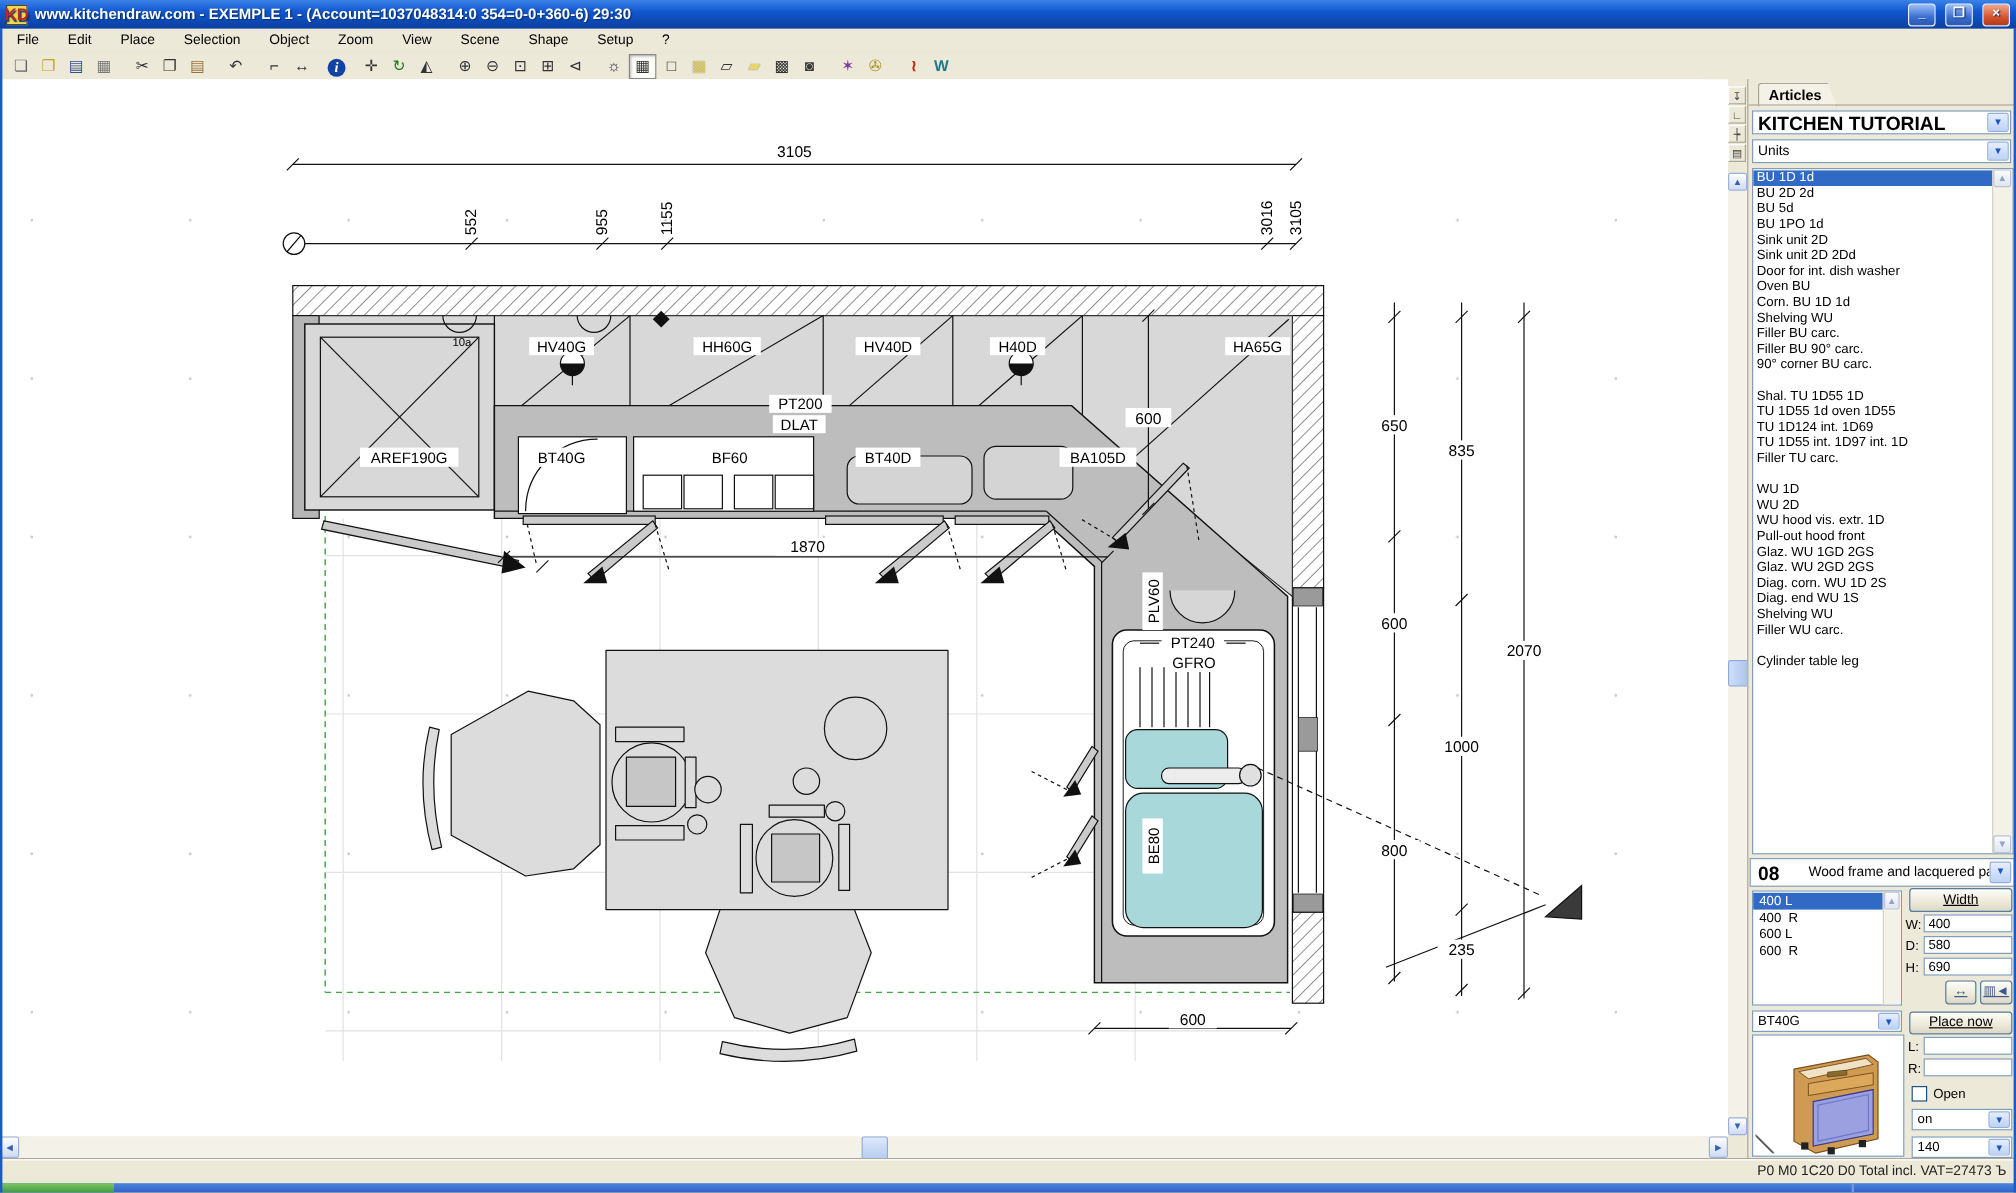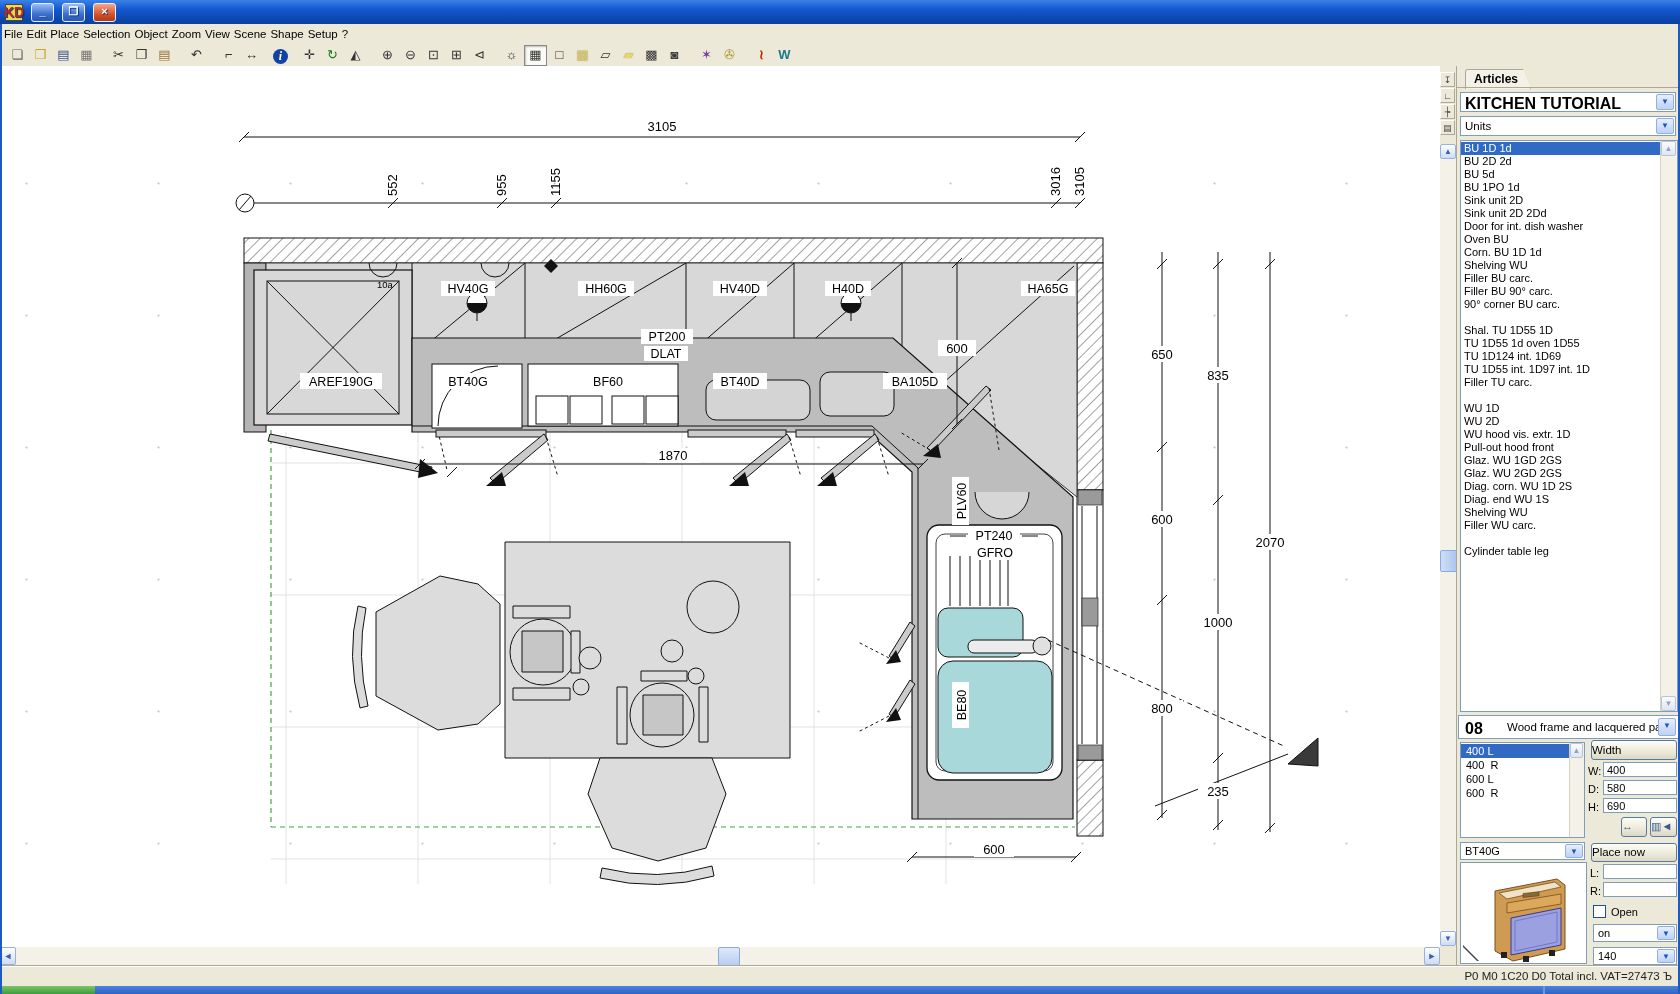--- a/index.html
+++ b/index.html
@@ -7,21 +7,21 @@
   
   .frame-edge{position:absolute;top:24px;bottom:0;width:2px;background:#1c5ac4;z-index:50;}
   
   .titlebar{position:absolute;left:0;top:0;width:1680px;height:24px;background:linear-gradient(180deg,#3a82e8 0%,#1257cf 40%,#0a3f9e 100%);display:flex;align-items:center;color:#fff;font-weight:bold;font-size:12.5px;padding:0 5px;box-sizing:border-box;gap:6px;text-shadow:1px 1px 1px #05306e;}
   .kd-icon{width:16px;height:15px;background:#f0dc4e;color:#c0281e;font-weight:bold;font-size:14px;display:flex;align-items:center;justify-content:center;border:1px solid #444;flex:0 0 auto;}
   .title-text{flex:1 1 auto;white-space:nowrap;overflow:hidden;}
   .winbtn{width:21px;height:17px;margin-left:2px;border:1px solid #e8f0ff;border-radius:3px;background:linear-gradient(#9cbdf5,#3a6fd0 60%,#2b57b0);color:#fff;font-size:11px;line-height:15px;text-align:center;flex:0 0 auto;font-weight:bold;}
   .winbtn.close{background:linear-gradient(#f2a78b,#d5542c 60%,#b03a18);}
   
   .menubar{position:absolute;left:2px;top:24px;width:1676px;height:20px;background:#ece9d8;display:flex;align-items:center;font-size:11.5px;color:#000;border-bottom:1px solid #e0ddc8;}
-  .menu-item{padding:2px 2px;text-align:center;}
+  .menu-item{padding:2px 12px;text-align:center;}
   
   .toolbar{position:absolute;left:2px;top:44px;width:1676px;height:22px;background:#ece9d8;display:flex;align-items:center;padding-left:4px;box-sizing:border-box;}
   .tb-btn{width:21px;height:19px;font-size:13px;line-height:18px;text-align:center;color:#333;margin:0 1px;flex:0 0 auto;}
   .tb-btn.pressed{border:1px solid #888;background:#fdfdf8;box-shadow:inset 1px 1px 2px #bbb;}
   .tb-sep{width:9px;flex:0 0 auto;}
   .c-doc{color:#666;} .c-open{color:#c8a builds;} 
   .c-open{color:#c9a227;} .c-save{color:#33508e;} .c-print{color:#777;}
   .c-paste{color:#9a7334;} .c-rot{color:#1c7a1c;} .c-yel{color:#e3d267;text-shadow:0 0 1px #777;}
   .c-yel2{color:#e7d76a;text-shadow:0 0 1px #777;} .c-dark{color:#303030;} .c-cam{color:#3c3c3c;}
   .c-wand{color:#7a3c9e;} .c-tape{color:#b0952a;} .c-path{color:#cc2200;font-weight:bold;}
@@ -54,21 +54,21 @@
   .lb-scroll{position:absolute;right:0;top:0;bottom:0;width:16px;background:#f3f1e8;border-left:1px solid #d6d2c2;}
   .lb-up,.lb-dn{position:absolute;left:0;width:15px;height:15px;background:linear-gradient(#fbfbf8,#dfe5f2);border:1px solid #b9c4da;border-radius:2px;color:#8fa5c8;font-size:8px;text-align:center;line-height:13px;box-sizing:border-box;}
   .row08{position:absolute;left:1px;top:649px;width:221px;height:24px;background:#fff;border:1px solid #7f9db9;box-sizing:border-box;}
   .row08 .code{position:absolute;left:6px;top:4px;font-weight:bold;font-size:16px;}
   .row08 .fname{position:absolute;left:48px;top:5px;right:20px;overflow:hidden;white-space:nowrap;font-size:11.5px;}
   .variants{position:absolute;left:3px;top:676px;width:125px;height:96px;background:#fff;border:1px solid #7f9db9;box-sizing:border-box;}
   .var-inner{position:absolute;left:0;top:1px;right:15px;}
   .var-item{height:14px;line-height:14px;padding-left:5px;white-space:pre;font-size:11px;}
   .var-item.sel{background:#316ac5;color:#fff;}
   .var-scroll{position:absolute;right:0;top:0;bottom:0;width:14px;background:#f3f1e8;border-left:1px solid #d6d2c2;}
-  .btn{position:absolute;background:linear-gradient(#fdfdf8,#ece9d8 60%,#dcd8c8);border:1px solid #5a7a9c;border-radius:3px;text-align:left;font-size:11.5px;box-sizing:border-box;}
+  .btn{position:absolute;background:linear-gradient(#fdfdf8,#ece9d8 60%,#dcd8c8);border:1px solid #5a7a9c;border-radius:3px;text-align:center;font-size:11.5px;box-sizing:border-box;text-decoration:underline;}
   .fld-label{position:absolute;font-size:11px;}
   .fld{position:absolute;border:1px solid #7f9db9;background:#fff;font-size:11px;padding:0 3px;box-sizing:border-box;font-family:"Liberation Sans",sans-serif;}
   .mini-ic{font-size:11px;line-height:17px;color:#3a5a8c;}
   .preview{position:absolute;left:3px;top:796px;width:127px;height:102px;background:#fff;border:1px solid #7f9db9;box-sizing:border-box;}
   .fold{position:absolute;left:1px;bottom:1px;width:0;height:0;border-bottom:16px solid #fff;border-right:16px solid transparent;filter:drop-shadow(1px -1px 0 #444);}
   .chk{position:absolute;width:13px;height:13px;background:#fff;border:1px solid #1c5180;box-sizing:border-box;}
   
   .statusbar{position:absolute;left:0;top:966px;width:1680px;height:20px;background:#ece9d8;border-top:1px solid #fff;box-shadow:0 -1px 0 #aca899;font-size:11.5px;color:#222;}
   .status-text{position:absolute;right:8px;top:3px;}
   .taskbar{position:absolute;left:0;top:986px;width:1680px;height:8px;background:linear-gradient(#4a84dd,#2f62c4);}
@@ -76,20 +76,21 @@
   .task-div{position:absolute;left:1543px;top:0;width:2px;height:8px;background:#6f97dd;}
   svg text{font-family:"Liberation Sans","DejaVu Sans",sans-serif;}
 </style>
 </head>
 <body>
 
 <div id="app">
 
   <div class="titlebar">
     <div class="kd-icon">KD</div>
+    <div class="title-text">www.kitchendraw.com - EXEMPLE 1 - (Account=1037048314:0 354=0-0+360-6) 29:30</div>
     <div class="winbtn">_</div>
     <div class="winbtn">❐</div>
     <div class="winbtn close">×</div>
   </div>
 
   <div class="frame-edge" style="left:0;"></div>
   <div class="frame-edge" style="right:0;"></div>
 
   <div class="menubar" id="menu-bar">
       <span class="menu-item">File</span>

